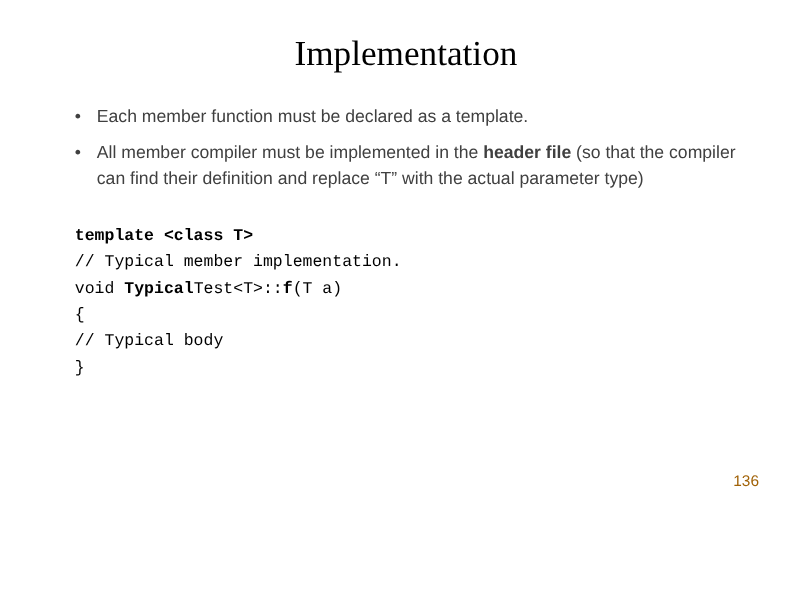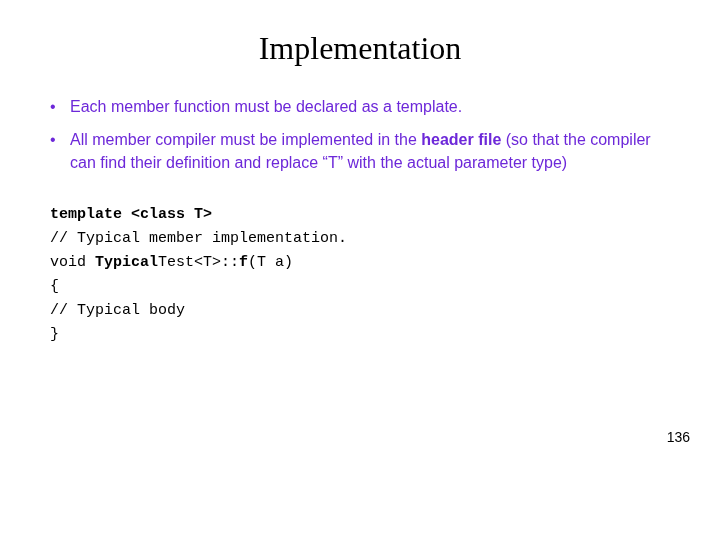--- a/index.html
+++ b/index.html
@@ -12,41 +12,41 @@
       width: 720px;
       height: 540px;
       background: #ffffff;
       font-family: Arial, Helvetica, sans-serif;
       overflow: hidden;
     }
 
     .slide {
       width: 720px;
       height: 463px;
-      padding: 30px 50px 30px 50px;
+      padding: 30px 50px 30px 68px;
       position: relative;
     }
 
     .title {
       text-align: center;
       font-size: 32px;
       font-weight: normal;
       color: #000000;
       margin-bottom: 28px;
       font-family: Georgia, 'Times New Roman', serif;
     }
 
     .bullet-list {
       list-style: none;
       margin-bottom: 28px;
     }
 
     .bullet-list li {
       font-size: 16px;
-      color: #6d28d9;
+      color: #404040;
       margin-bottom: 10px;
       padding-left: 20px;
       position: relative;
       line-height: 1.45;
       font-family: Arial, Helvetica, sans-serif;
     }
 
     .bullet-list li::before {
       content: '•';
       position: absolute;
@@ -69,21 +69,21 @@
 
     .code-block .bold {
       font-weight: bold;
     }
 
     .page-number {
       position: absolute;
       bottom: 18px;
       right: 30px;
       font-size: 14px;
-      color: #000000;
+      color: #a16207;
       font-family: Arial, Helvetica, sans-serif;
     }
   </style>
 </head>
 <body>
 
 <div class="slide">
 
   <h1 class="title">Implementation</h1>
 

